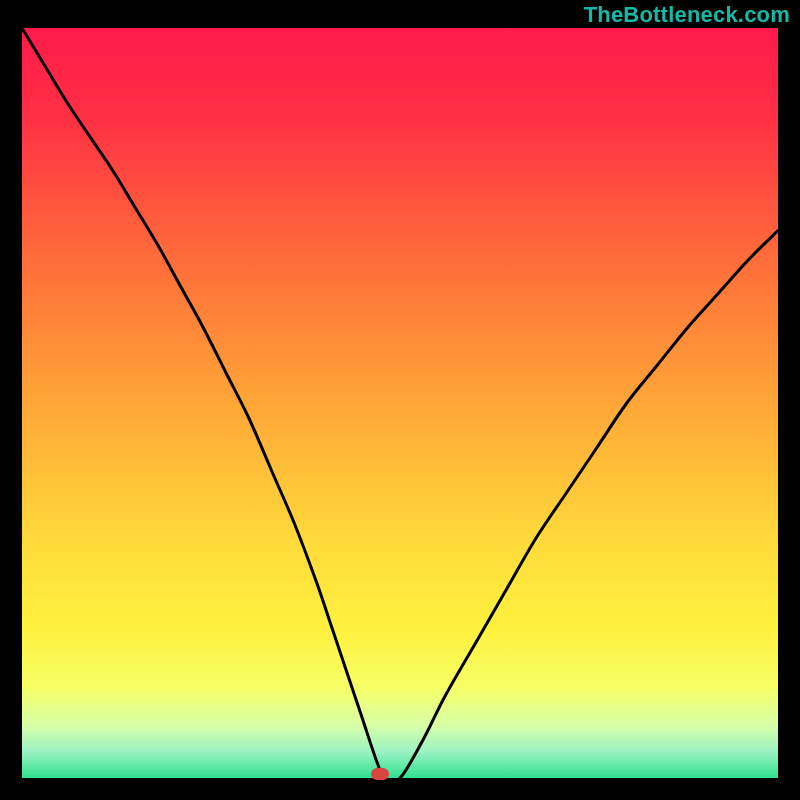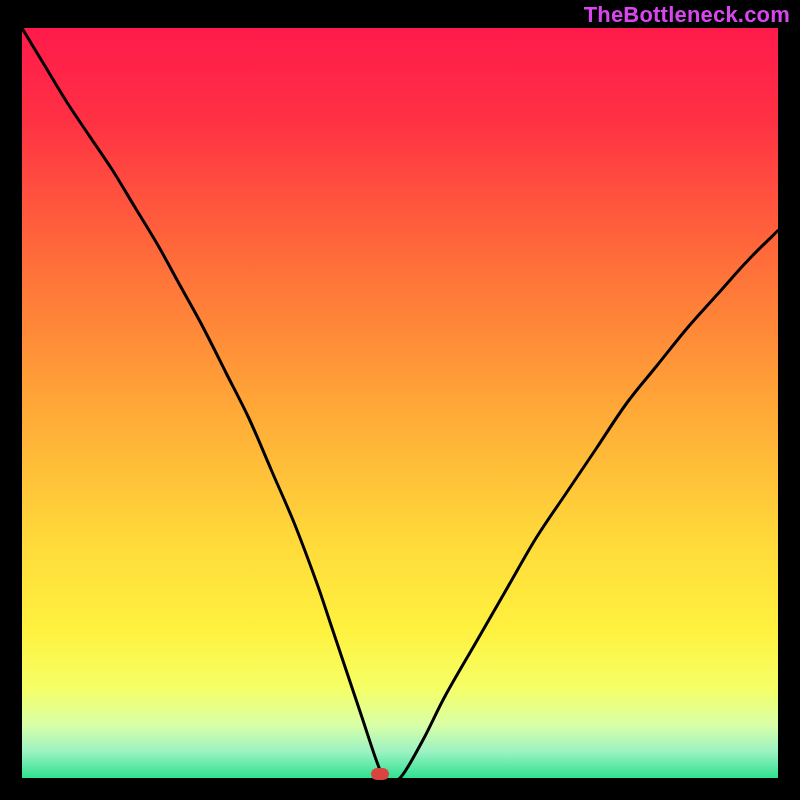--- a/index.html
+++ b/index.html
@@ -14,21 +14,21 @@
   .stage {
     position: relative;
     width: 800px;
     height: 800px;
     background: #000;
   }
   .watermark {
     position: absolute;
     top: 2px;
     right: 10px;
-    color: #d946ef;
+    color: #14b8a6;
     font-size: 22px;
     font-weight: 600;
     letter-spacing: 0.2px;
     user-select: none;
   }
   .plot {
     position: absolute;
     left: 22px;
     top: 28px;
     width: 756px;

